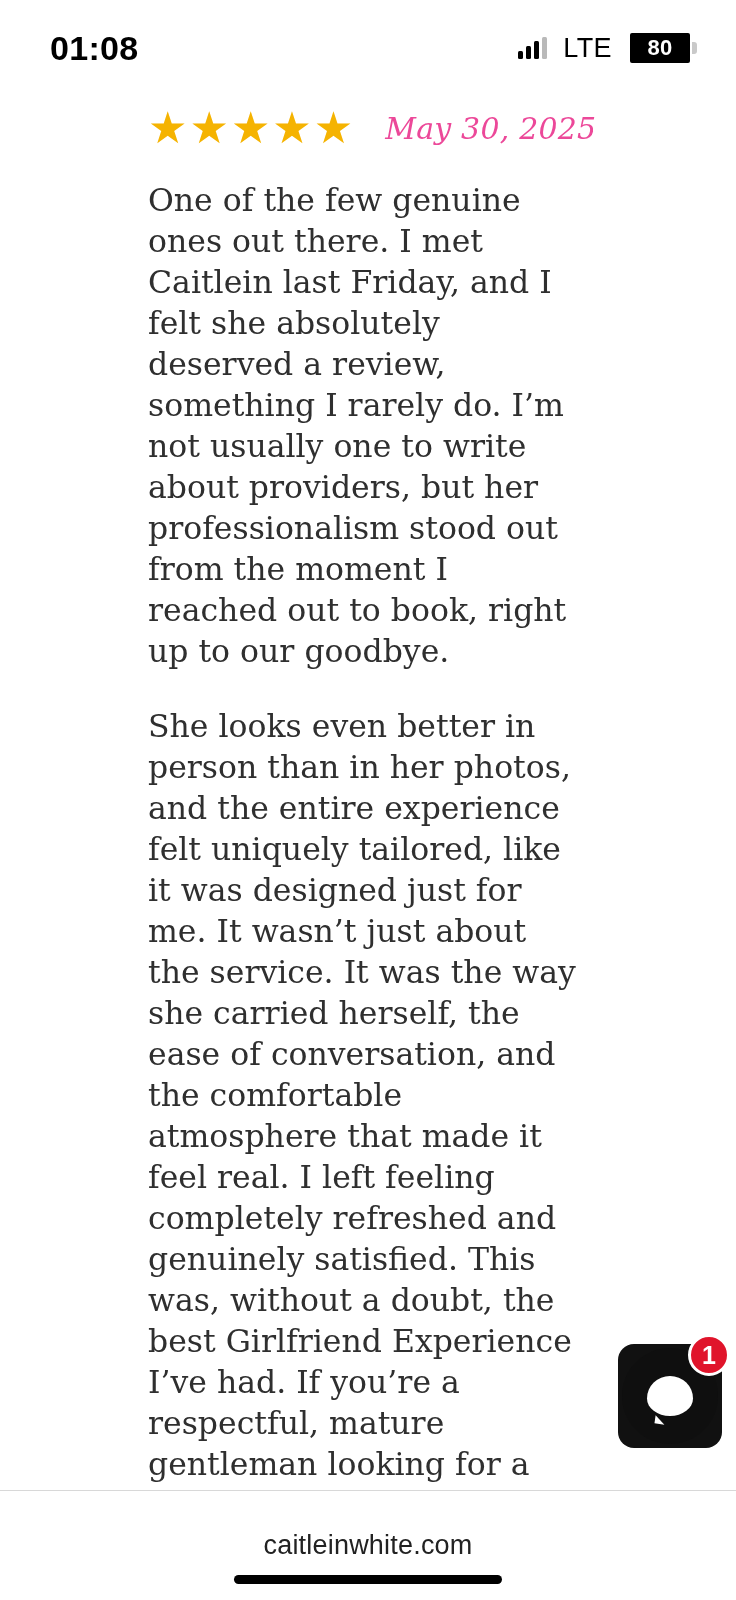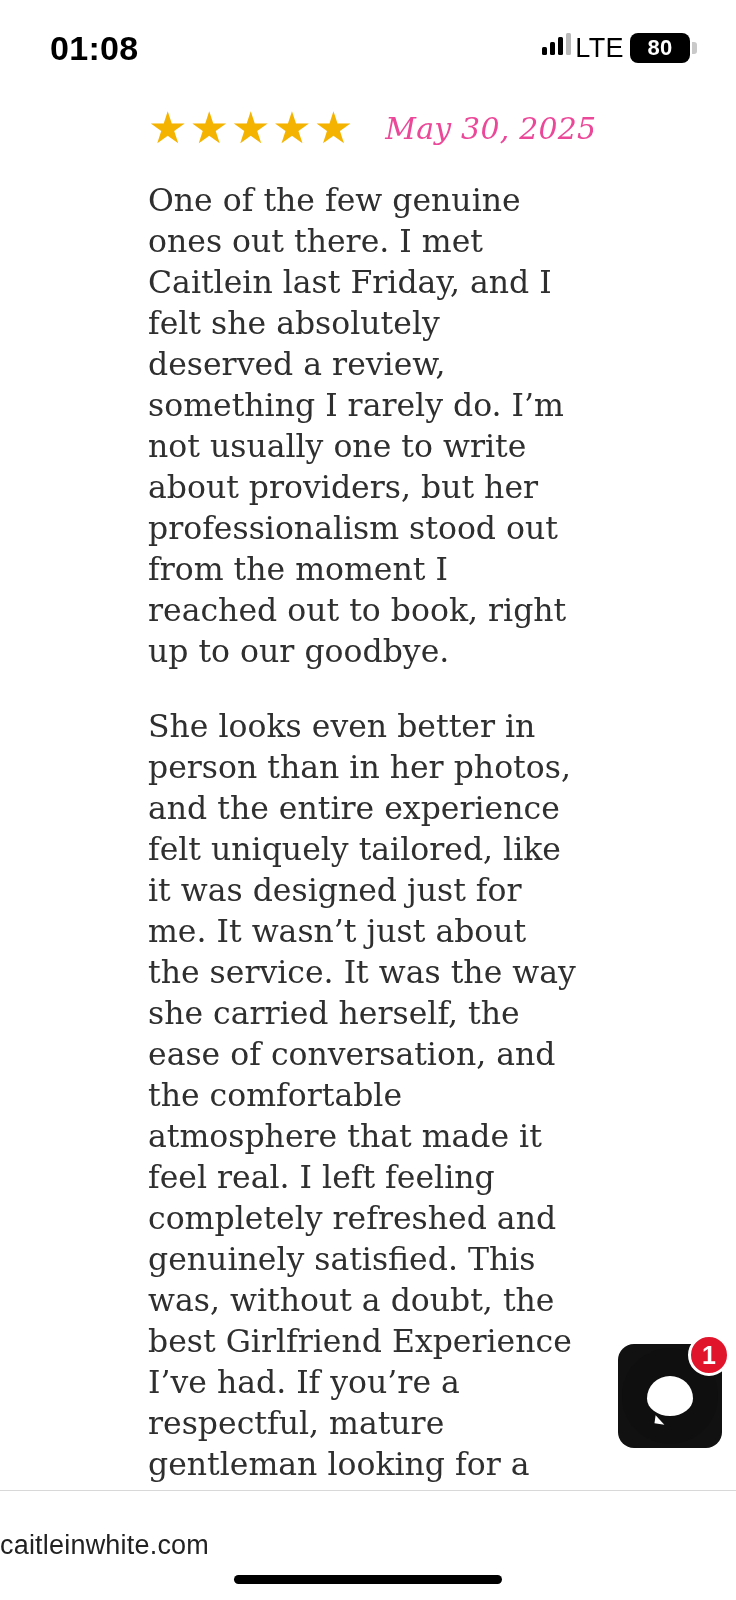--- a/index.html
+++ b/index.html
@@ -31,22 +31,22 @@
   }
   .status-time {
     font-size: 34px;
     font-weight: 600;
     letter-spacing: 0.3px;
     color: #000000;
     font-family: "Liberation Sans", sans-serif;
   }
   .status-right {
     display: flex;
-    align-items: flex-start;
-    gap: 0;
+    align-items: center;
+    gap: 12px;
   }
   .signal-bars {
     display: flex;
     align-items: flex-end;
     gap: 3px;
     height: 22px;
   }
   .signal-bars i {
     display: block;
     width: 5px;
@@ -61,21 +61,21 @@
     font-size: 27px;
     font-weight: 500;
     color: #000;
     margin-left: 4px;
     letter-spacing: 0.4px;
   }
   .battery {
     position: relative;
     width: 60px;
     height: 30px;
-    border-radius: 8px;
+    border-radius: 2px;
     background: #000;
     display: flex;
     align-items: center;
     justify-content: center;
     margin-left: 6px;
   }
   .battery-num {
     color: #fff;
     font-size: 22px;
     font-weight: 700;
@@ -186,20 +186,21 @@
     border: 3px solid #ffffff;
   }
 
   
   .browser-bar {
     flex: 0 0 110px;
     border-top: 1px solid #d8d8d8;
     background: #ffffff;
     display: flex;
     align-items: center;
+    justify-content: center;
     position: relative;
   }
   .url-text {
     font-size: 27px;
     color: #222222;
     font-weight: 400;
     letter-spacing: 0.2px;
   }
   .home-indicator {
     position: absolute;

